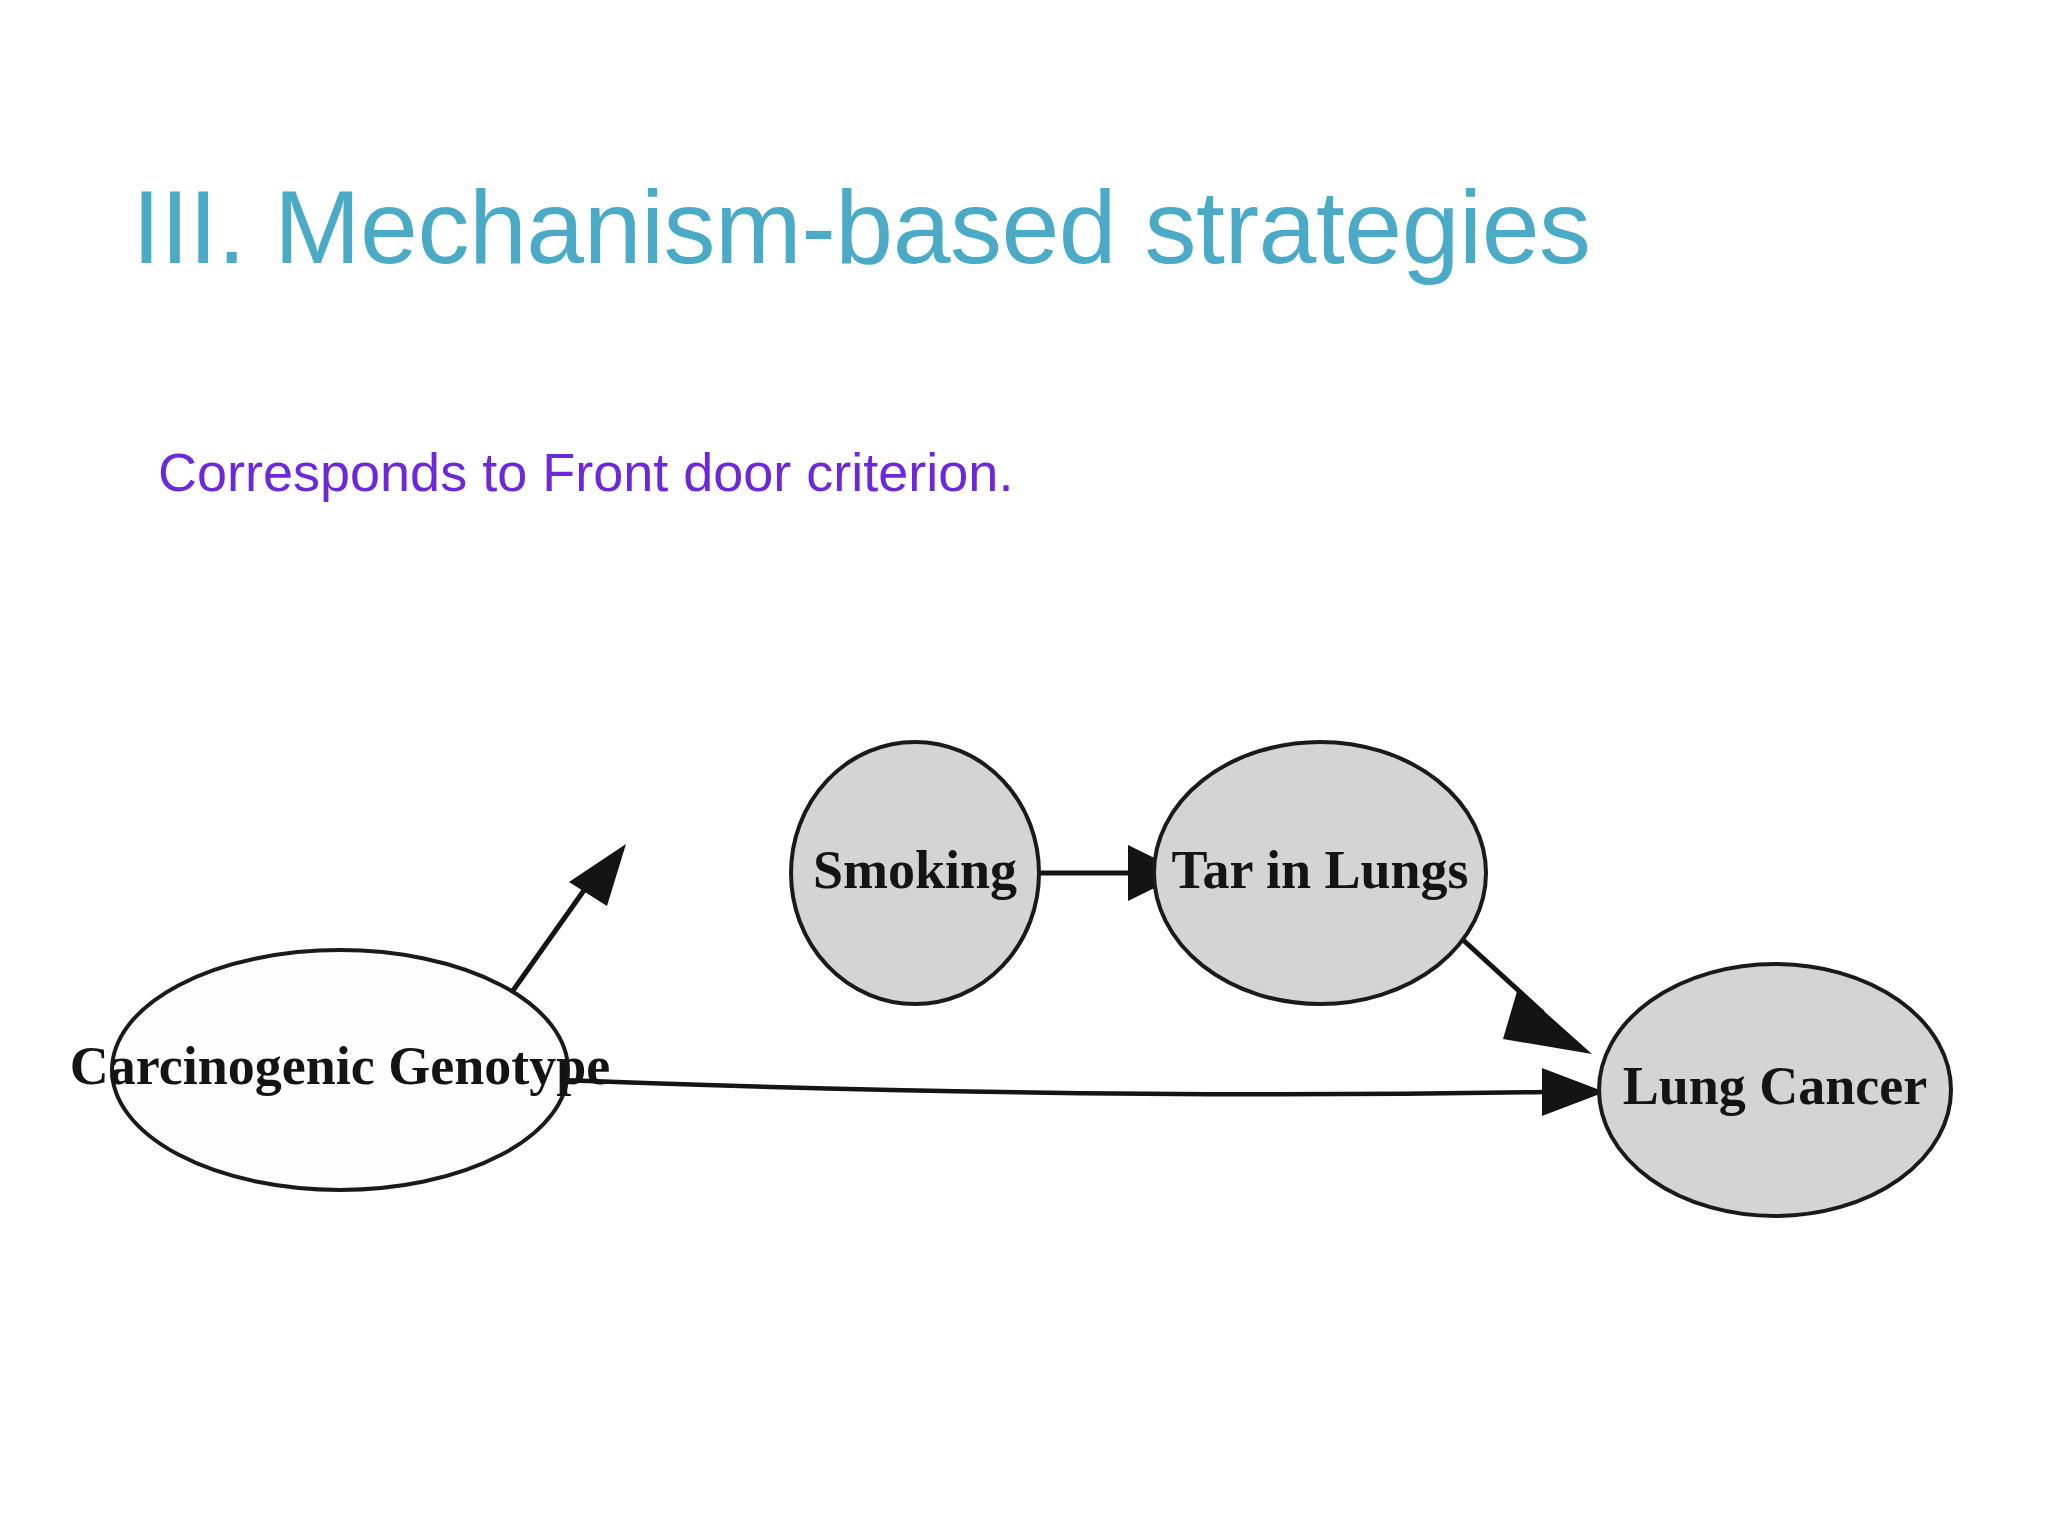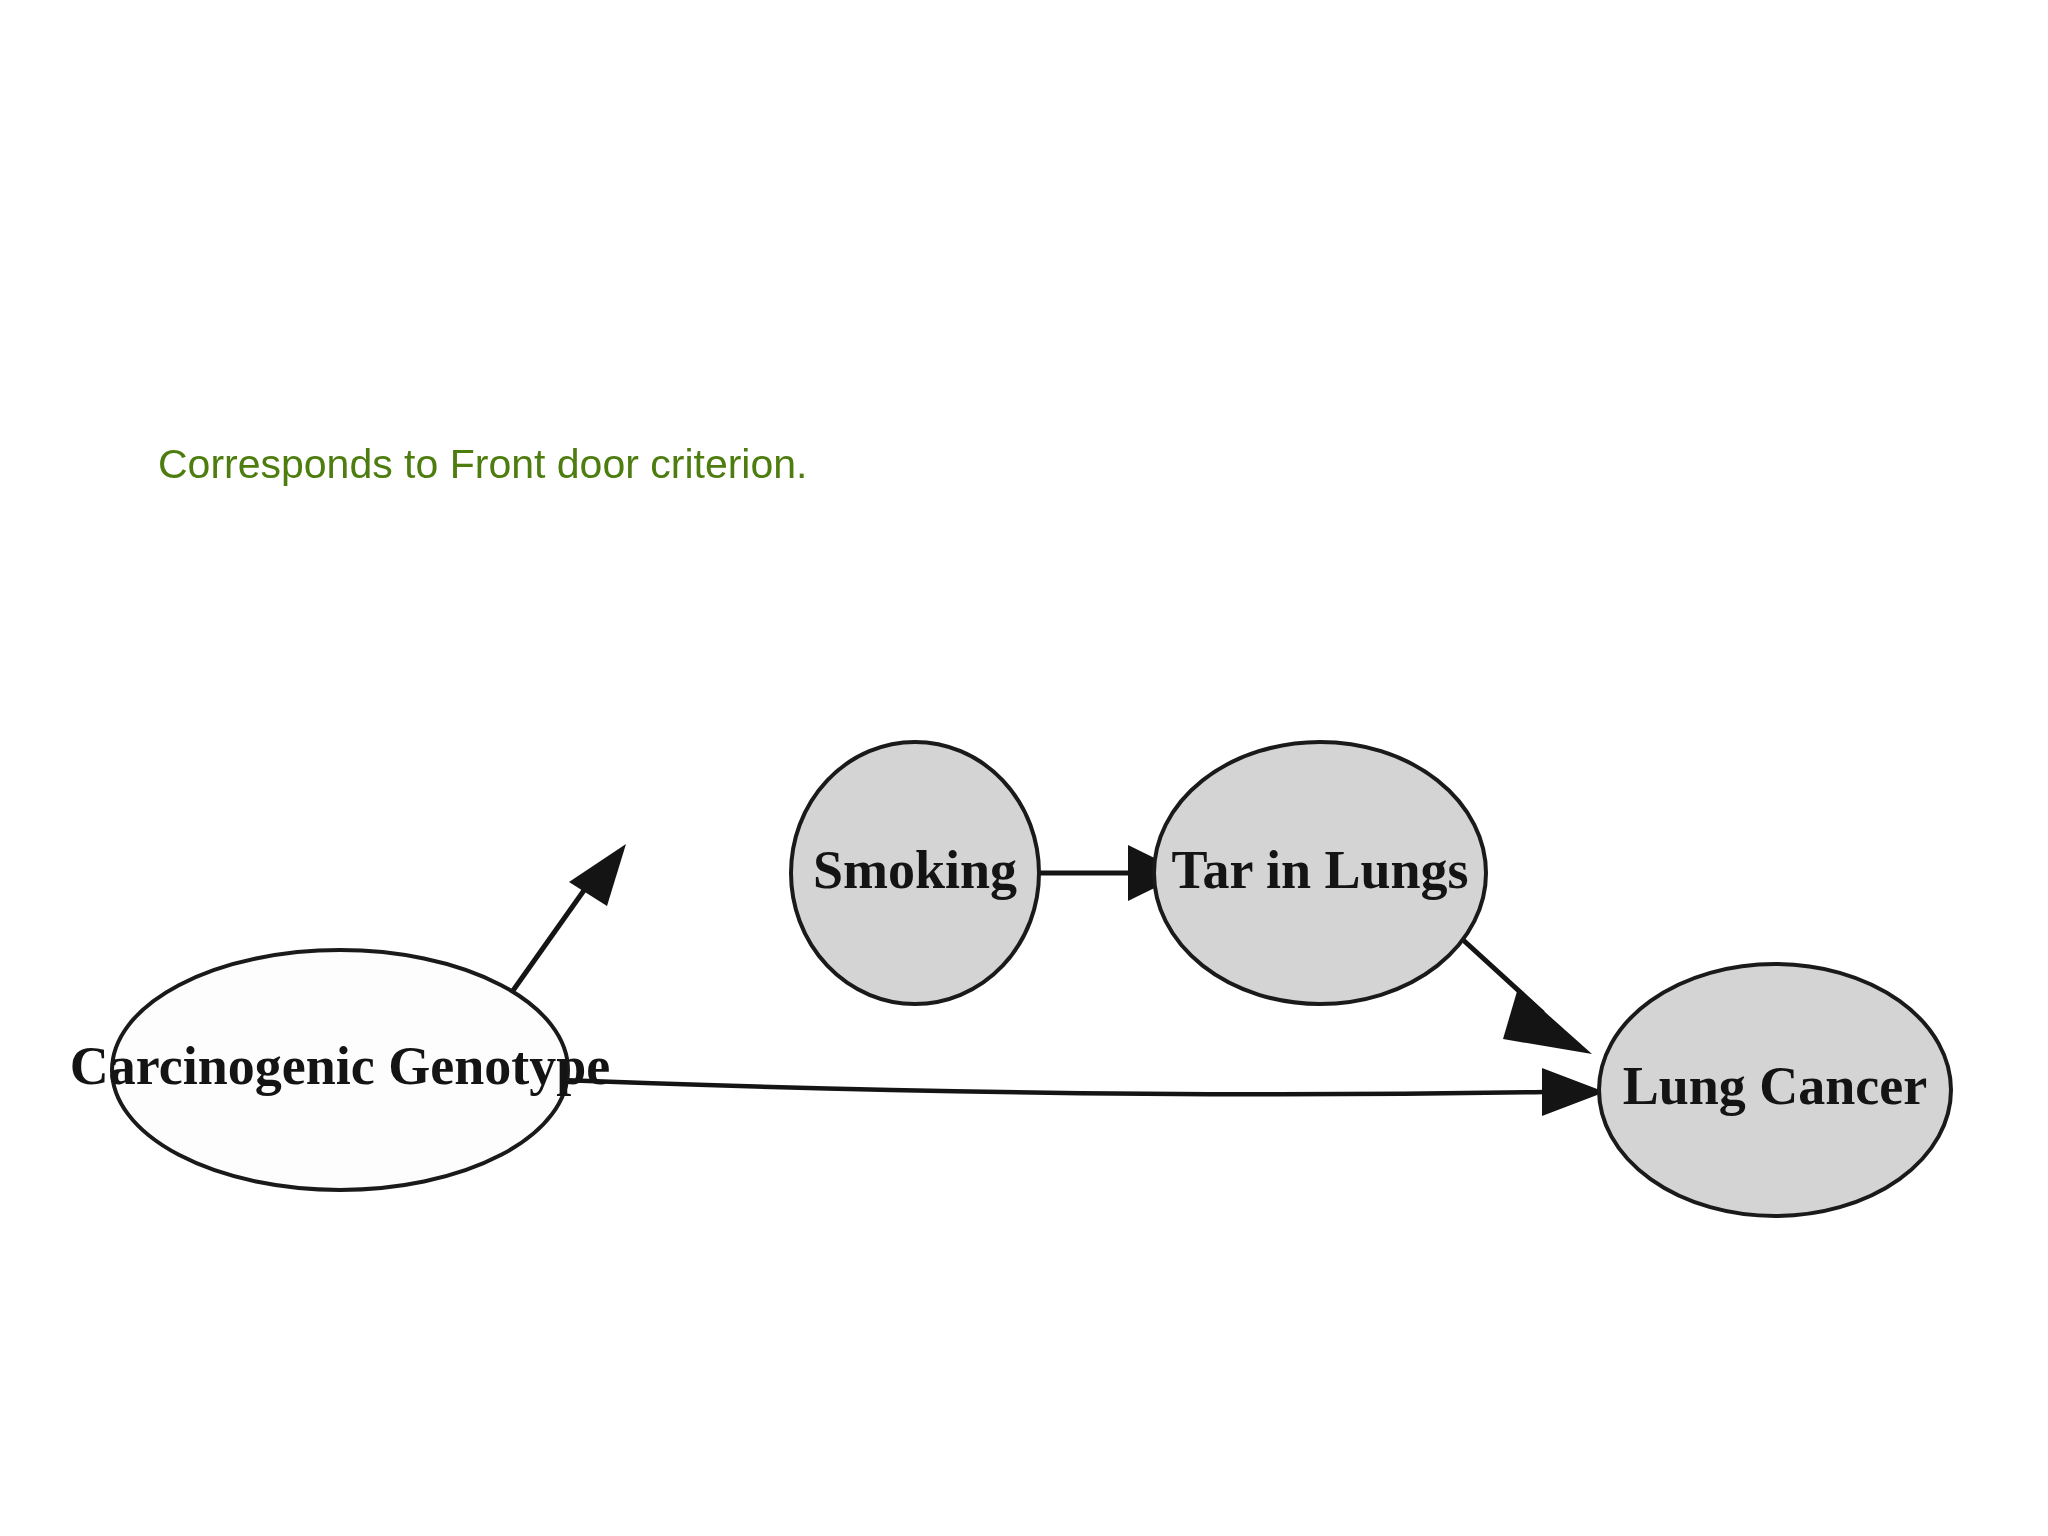--- a/index.html
+++ b/index.html
@@ -40,23 +40,23 @@
     line-height: 1.15;
     white-space: nowrap;
   }
 
   
   .slide-subtitle {
     position: absolute;
     left: 158px;
     top: 440px;
     width: 1700px;
-    color: #4d7c0f;
+    color: #6d28d9;
     font-family: "Liberation Sans", sans-serif;
-    font-size: 41px;
+    font-size: 54px;
     font-weight: 400;
     line-height: 1.2;
     white-space: nowrap;
   }
 
   
   .diagram-wrap {
     position: absolute;
     left: 60px;
     top: 640px;
@@ -99,20 +99,21 @@
   .arrow-head {
     fill: #141414;
     stroke: none;
   }
 </style>
 </head>
 <body>
 
 <div class="slide">
 
+  <div class="slide-title">III. Mechanism-based strategies</div>
 
   <div class="slide-subtitle">Corresponds to Front door criterion.</div>
 
   <div class="diagram-wrap">
     <svg class="diagram-svg" viewBox="0 0 1940 620" xmlns="http://www.w3.org/2000/svg">
 
       <g>
         <path class="edge-line-thin" d="M 450 438 C 800 452, 1150 458, 1485 452"></path>
         <polygon class="arrow-head" points="1482,428 1545,452 1482,476"></polygon>
       </g>

